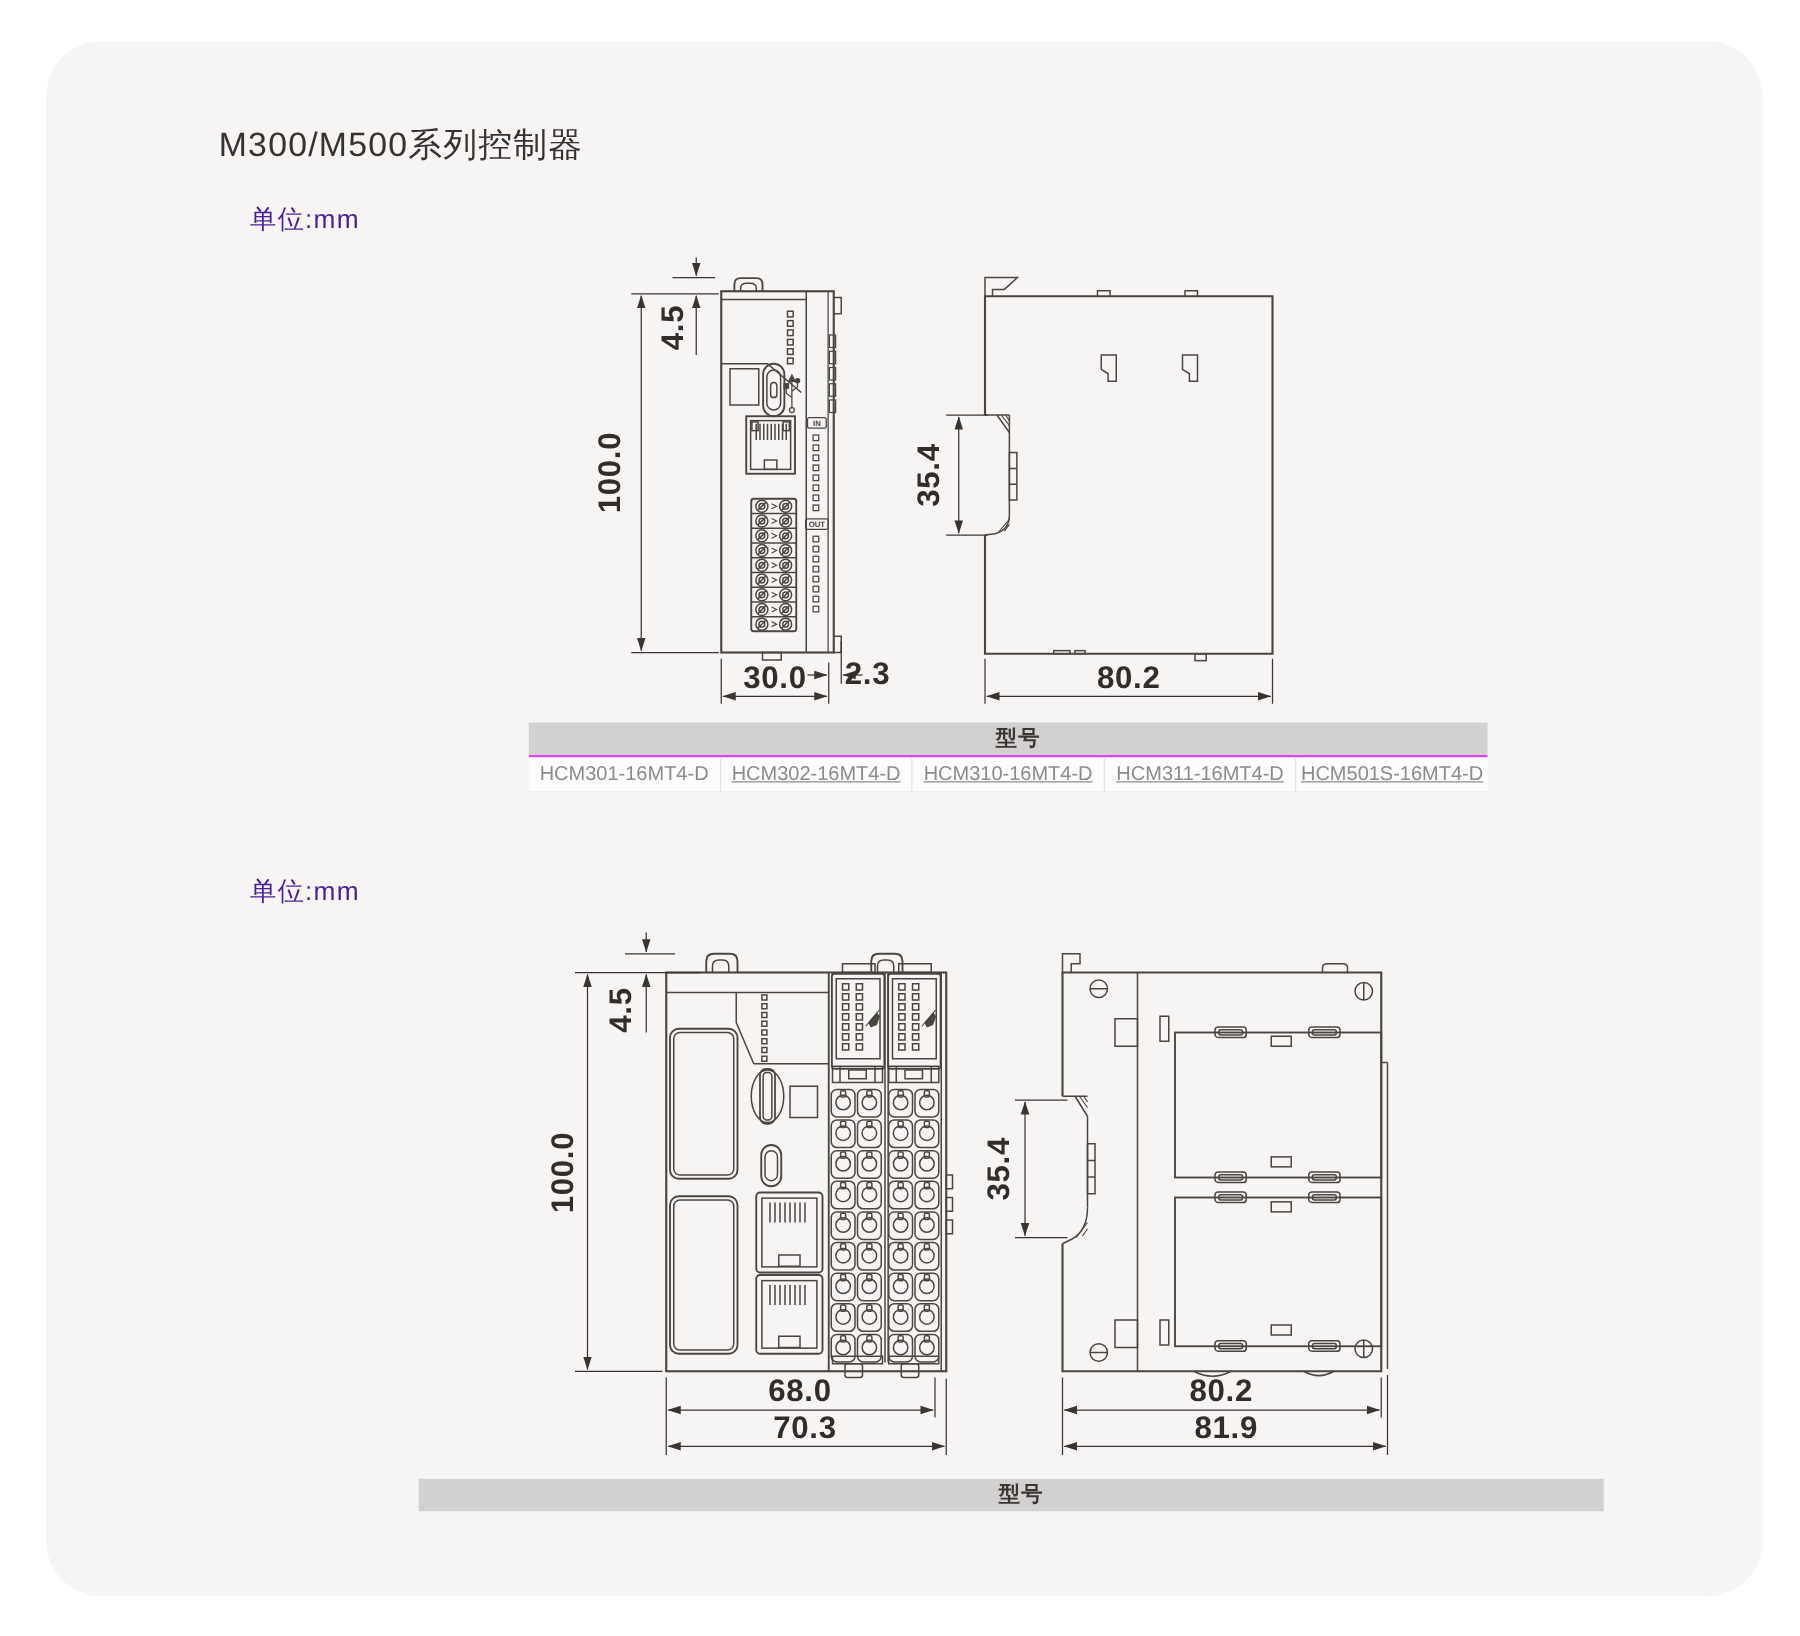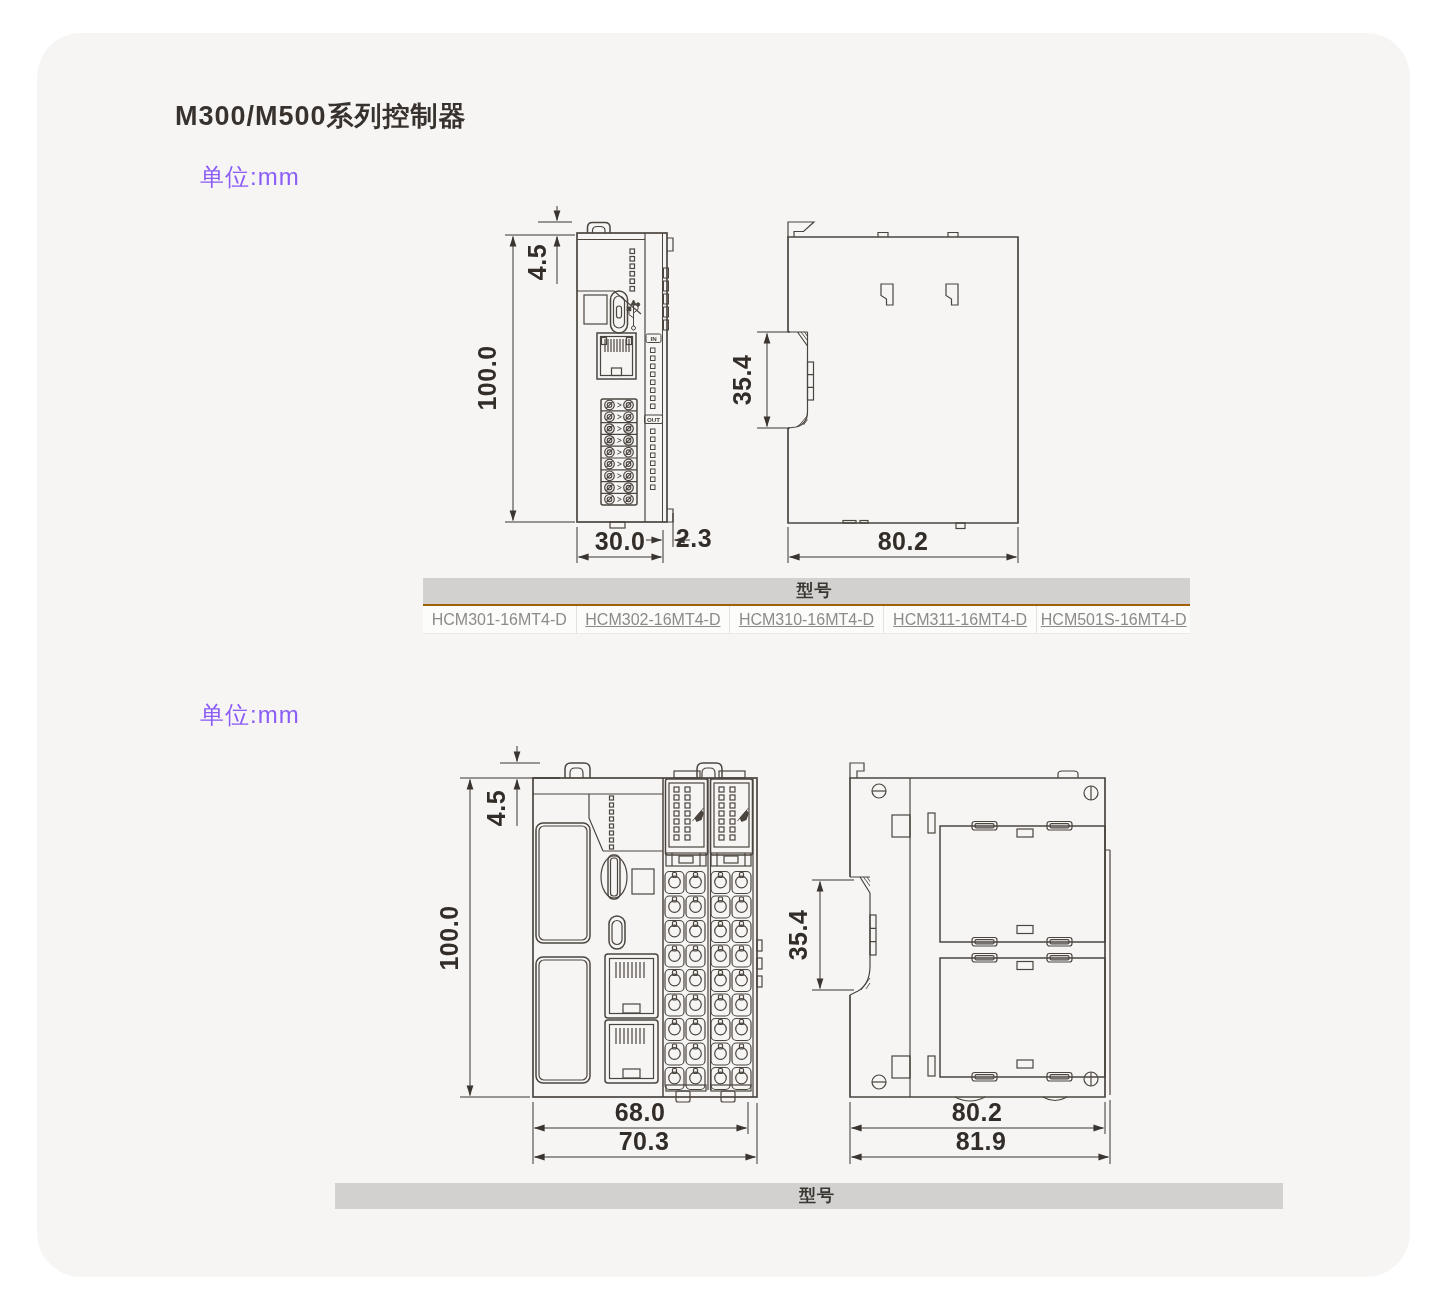--- a/index.html
+++ b/index.html
@@ -1,31 +1,31 @@
 <!DOCTYPE html>
 <html><head>
 <meta charset="utf-8">
 <style>
   html,body{margin:0;padding:0;background:#ffffff;}
   body{width:1440px;height:1309px;position:relative;font-family:"Liberation Sans",sans-serif;}
   .card{position:absolute;left:37px;top:33px;width:1373px;height:1244px;background:#f6f5f4;border-radius:44px;}
-  .page-title{position:absolute;left:175px;top:98px;font-size:27px;font-weight:bold;color:#37322e;letter-spacing:1px;}
-  .unit-label{position:absolute;left:200px;font-size:24px;color:#8b5cf6;letter-spacing:1px;}
+  .page-title{position:absolute;left:175px;top:98px;font-size:27px;font-weight:normal;color:#37322e;letter-spacing:1px;}
+  .unit-label{position:absolute;left:200px;font-size:21px;color:#4c1d95;letter-spacing:1px;}
   .unit-1{top:161px;}
   .unit-2{top:699px;}
   svg{position:absolute;overflow:visible;}
   svg text{font-family:"Liberation Sans",sans-serif;}
   .dim{font-size:25px;font-weight:bold;fill:#322d28;text-anchor:middle;letter-spacing:0.5px;}
   .tag{font-size:6.2px;font-weight:bold;fill:#46413c;text-anchor:middle;}
   .model-table{position:absolute;}
   .tbl-1{left:423px;top:578px;width:767px;}
   .tbl-2{left:335px;top:1183px;width:948px;}
   .model-table .hdr{height:26px;line-height:26px;background:#d2d1d0;text-align:center;
     font-size:17px;font-weight:bold;color:#3a3632;letter-spacing:1px;padding-left:16px;}
-  .model-table .row{display:flex;border-top:2px solid #a16207;}
+  .model-table .row{display:flex;border-top:2px solid #d946ef;}
   .model-table .cell{flex:1;height:27px;line-height:27px;background:#fcfcfb;text-align:center;
     font-size:16px;color:#8d8b88;border-bottom:1px solid #eceae8;white-space:nowrap;overflow:hidden;}
   .model-table .cell + .cell{border-left:1px solid #e3e2e0;text-decoration:underline;}
 </style>
 </head>
 <body>
 
 <div class="card"></div>
 
 <div class="page-title">M300/M500系列控制器</div>

